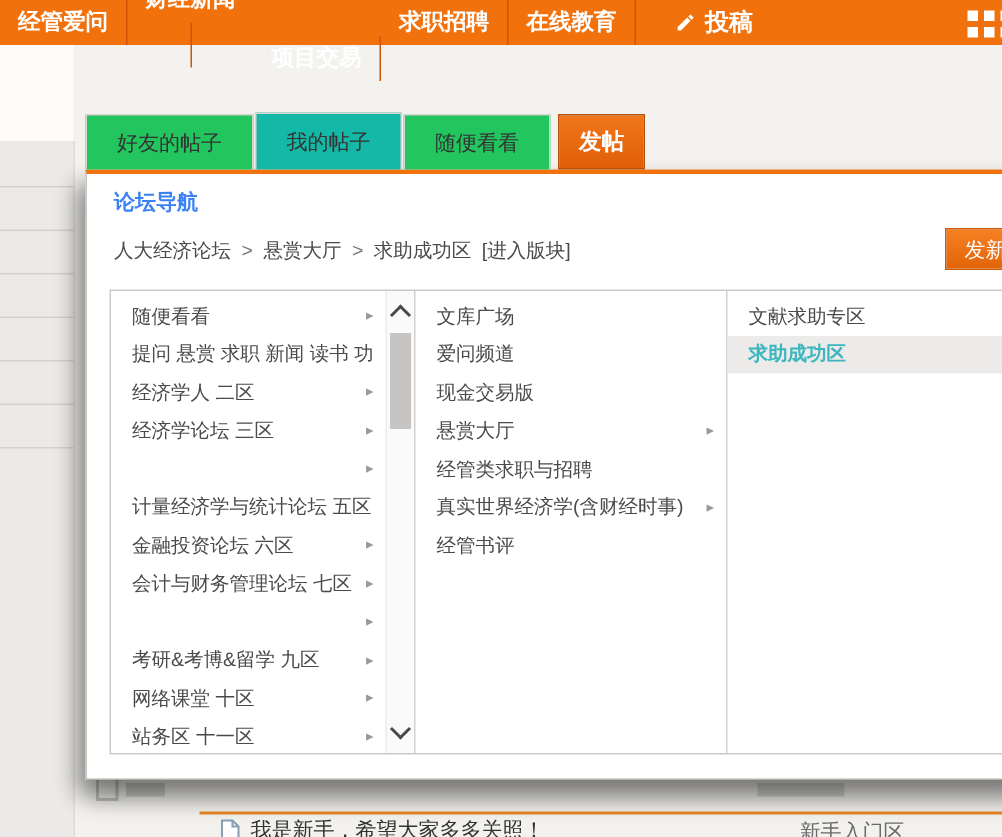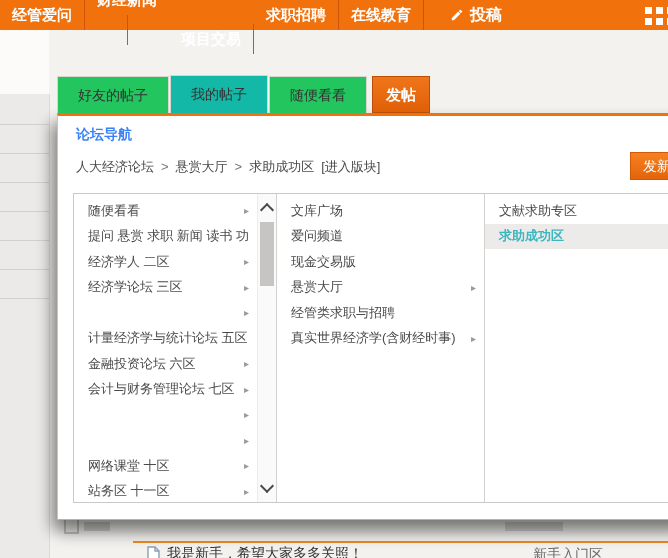--- a/index.html
+++ b/index.html
@@ -198,20 +198,21 @@
             <span class="arr">▸</span>
           </div>
           <div class="item">
             <span class="lbl">会计与财务管理论坛 七区</span>
             <span class="arr">▸</span>
           </div>
           <div class="item">
             <span class="arr">▸</span>
           </div>
           <div class="item">
+            <span class="lbl">考研&amp;考博&amp;留学 九区</span>
             <span class="arr">▸</span>
           </div>
           <div class="item">
             <span class="lbl">网络课堂 十区</span>
             <span class="arr">▸</span>
           </div>
           <div class="item">
             <span class="lbl">站务区 十一区</span>
             <span class="arr">▸</span>
           </div>
@@ -246,20 +247,24 @@
           <span class="arr">▸</span>
         </div>
         <div class="item">
           <span class="lbl">经管类求职与招聘</span>
           <span class="arr"></span>
         </div>
         <div class="item">
           <span class="lbl">真实世界经济学(含财经时事)</span>
           <span class="arr">▸</span>
         </div>
+        <div class="item">
+          <span class="lbl">经管书评</span>
+          <span class="arr"></span>
+        </div>
       </div>
 
     <div class="col col-3">
 
     <div class="item">
           <span class="lbl">文献求助专区</span>
           <span class="arr"></span>
         </div>
         <div class="item active">
           <span class="lbl">求助成功区</span>

